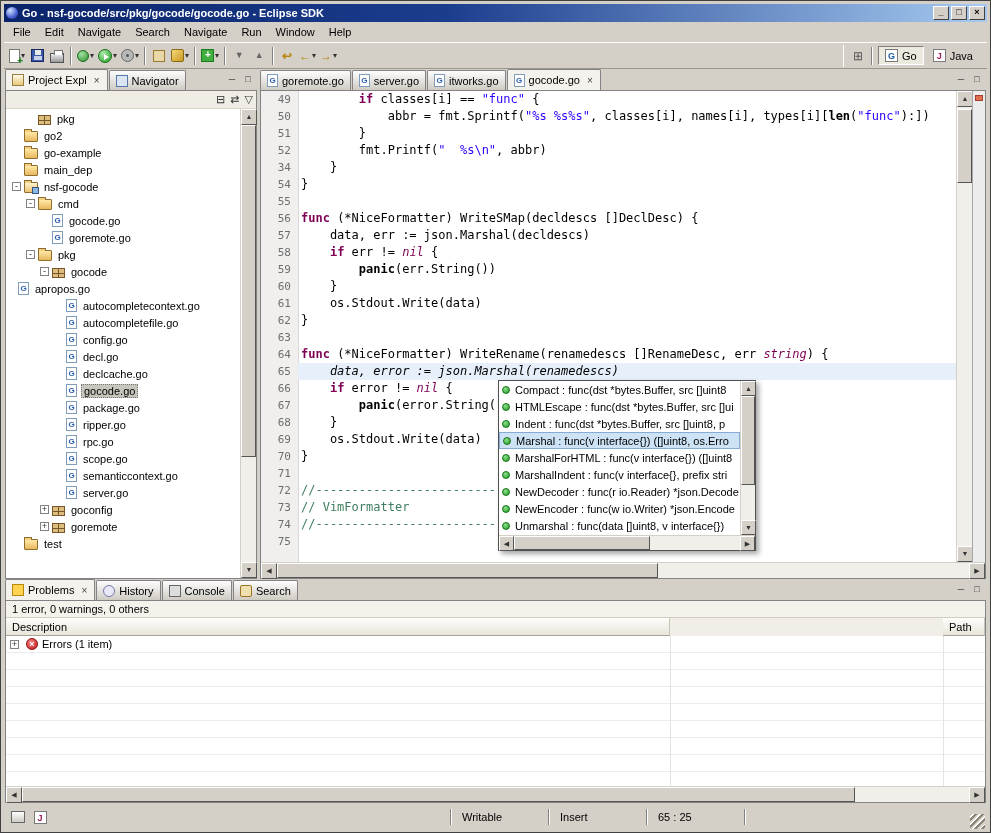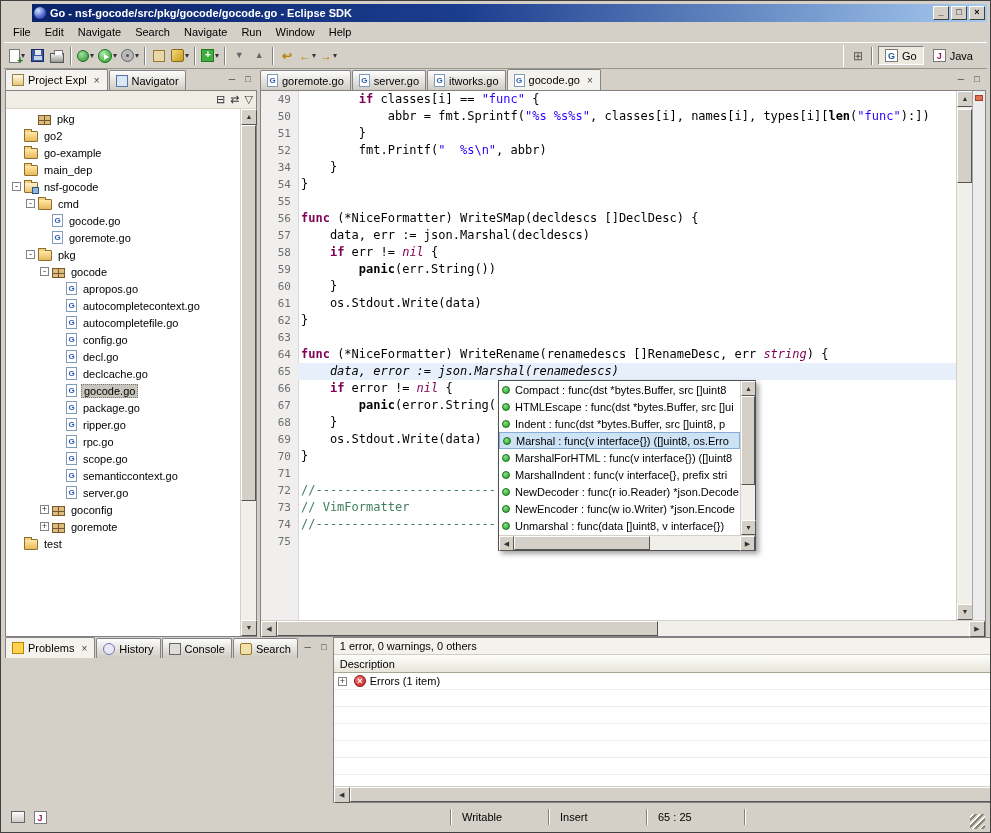--- a/index.html
+++ b/index.html
@@ -2,21 +2,21 @@
 <html><head>
 <meta charset="utf-8">
 <style>
   html,body{margin:0;padding:0;background:#808080;}
   *{box-sizing:border-box;}
   .window{width:991px;height:833px;background:#d4d0c8;border:1px solid #404040;padding:3px;
     display:flex;flex-direction:column;font-family:"Liberation Sans",sans-serif;font-size:11px;color:#000;overflow:hidden;}
 
   
   .titlebar{height:18px;flex:none;background:linear-gradient(90deg,#0a246a 0%,#1b3d8e 45%,#a6caf0 100%);
-    display:flex;align-items:center;padding:0 2px;color:#fff;font-weight:bold;margin-left:28px;}
+    display:flex;align-items:center;padding:0 2px;color:#fff;font-weight:bold;}
   .title-text{flex:1;white-space:nowrap;overflow:hidden;margin-left:4px;}
   .winbtn{width:16px;height:14px;flex:none;background:#d4d0c8;border:1px solid;border-color:#fff #404040 #404040 #fff;
     margin-left:2px;color:#000;font-size:9px;line-height:11px;text-align:center;font-weight:bold;}
   .ic-eclipse{width:12px;height:12px;border-radius:50%;background:radial-gradient(circle at 35% 30%,#cfe2ff,#4a5fd0 60%,#1a2a80);flex:none;}
 
   
   .menubar{height:20px;flex:none;display:flex;align-items:center;padding-left:2px;}
   .menu-item{padding:3px 7px;}
   .toolbar{height:27px;flex:none;display:flex;align-items:center;border-top:1px solid #fff;border-bottom:1px solid #9a968a;padding:1px 3px;}
   .toolbar-left{display:flex;align-items:center;flex:1;min-width:0;}
@@ -130,21 +130,21 @@
   
   .autocomplete{position:absolute;left:237px;top:289px;width:258px;height:171px;background:#fff;border:1px solid #505050;
     box-shadow:3px 3px 5px rgba(0,0,0,.35);display:flex;flex-direction:column;z-index:5;font-family:"Liberation Sans",sans-serif;font-size:11px;}
   .ac-main{flex:1;display:flex;min-height:0;}
   .ac-list{flex:1;min-width:0;overflow:hidden;}
   .acrow{height:17px;display:flex;align-items:center;gap:5px;padding:0 3px;white-space:nowrap;overflow:hidden;}
   .acrow.sel{background:#cde2f4;border:1px solid #86abd4;}
   .acicon{width:8px;height:8px;border-radius:50%;background:radial-gradient(circle at 35% 30%,#8ee08e,#1f9e1f);border:1px solid #157015;flex:none;}
 
   
-  .bottom-panel{height:166px;flex:none;display:flex;flex-direction:row;padding:0 1px;justify-content:space-between;}
+  .bottom-panel{height:224px;flex:none;display:flex;flex-direction:column;padding:0 1px;justify-content:space-between;}
   .panel-body2{flex:1;border:1px solid #848284;background:#fff;display:flex;flex-direction:column;min-height:0;}
   .summary{height:17px;flex:none;background:#f4f2ea;border-bottom:1px solid #d0cdc0;display:flex;align-items:center;padding-left:6px;}
   .phead{height:18px;flex:none;display:flex;background:#f0eee6;}
   .phcell{border-right:1px solid #c8c4b8;border-bottom:1px solid #a8a496;display:flex;align-items:center;gap:4px;
     padding:0 6px;background:linear-gradient(#fdfdfb,#e8e5da);white-space:nowrap;}
   .phcell .sort{font-size:7px;color:#555;}
   .pbody{flex:1;position:relative;overflow:hidden;background:#fff;}
   .prow{height:17px;display:flex;align-items:center;border-bottom:1px solid #ececec;padding-left:4px;gap:4px;}
   .colline{position:absolute;top:0;bottom:0;width:1px;background:#e4e4e4;}
 
@@ -328,21 +328,21 @@
               <div class="trow" data-name="tree-item-pkg" style="padding-left: 20px;">
                 <span class="expander" data-name="collapse-icon">-</span>
                 <span class="ic ic-folder" data-name="folder-icon"></span>
                 <span class="nlabel" data-name="tree-item-label">pkg</span>
               </div>
               <div class="trow" data-name="tree-item-gocode" style="padding-left: 34px;">
                 <span class="expander" data-name="collapse-icon">-</span>
                 <span class="ic ic-package" data-name="package-icon"></span>
                 <span class="nlabel" data-name="tree-item-label">gocode</span>
               </div>
-              <div class="trow" data-name="tree-item-apropos-go" style="padding-left: 48px; text-align: right;">
+              <div class="trow" data-name="tree-item-apropos-go" style=" text-align: right;">
                 <span class="expander hidden"></span>
                 <span class="ic ic-gofile" data-name="gofile-icon"></span>
                 <span class="nlabel" data-name="tree-item-label">apropos.go</span>
               </div>
               <div class="trow" data-name="tree-item-autocompletecontext-go" style="padding-left: 48px;">
                 <span class="expander hidden"></span>
                 <span class="ic ic-gofile" data-name="gofile-icon"></span>
                 <span class="nlabel" data-name="tree-item-label">autocompletecontext.go</span>
               </div>
               <div class="trow" data-name="tree-item-autocompletefile-go" style="padding-left: 48px;">

